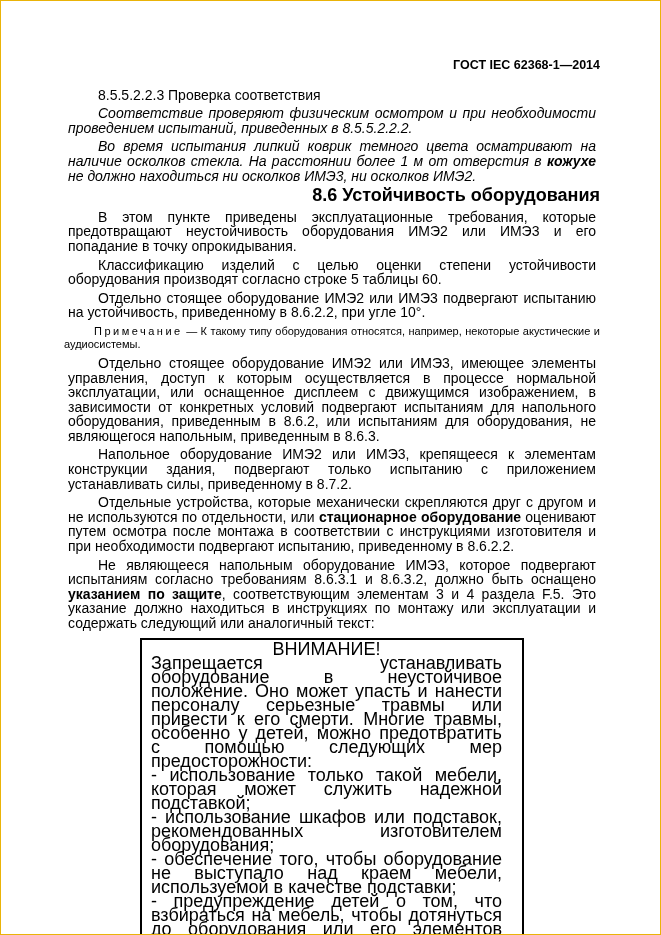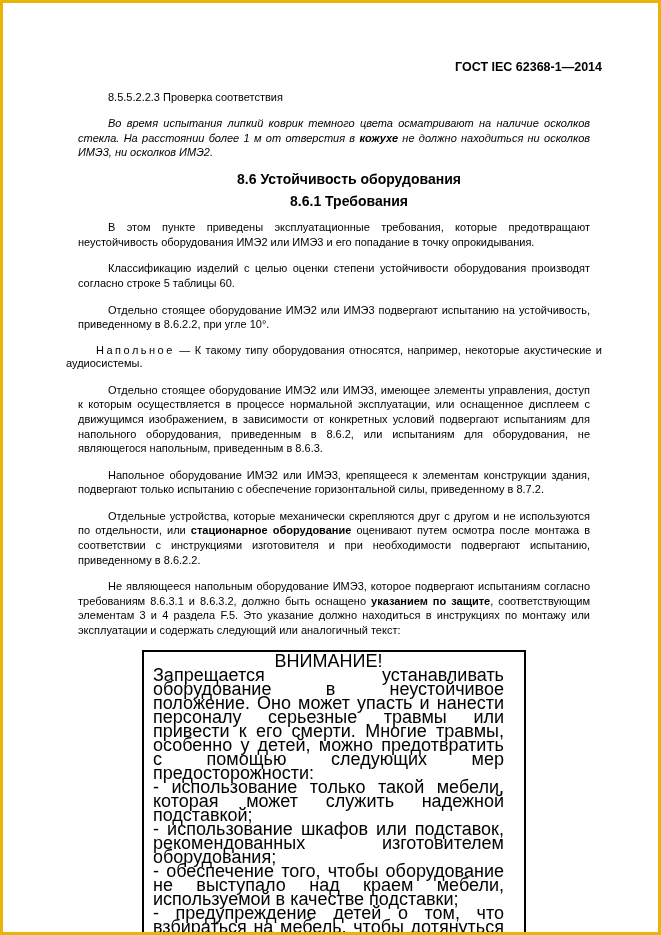--- a/index.html
+++ b/index.html
@@ -2,53 +2,53 @@
 <html lang="ru"><head>
 <meta charset="utf-8">
 <style>
   html, body { margin: 0; padding: 0; background: #ffffff; }
   .page {
     position: relative;
     width: 661px;
     height: 935px;
     background: #ffffff;
     box-sizing: border-box;
-    border: 3px solid #eab308;
+    border: 1px solid #eab308;
     font-family: "Liberation Sans", "DejaVu Sans", sans-serif;
     color: #000000;
     overflow: hidden;
   }
   .content {
     position: absolute;
     left: 63px;
     top: 57px;
     width: 536px;
   }
   .doc-header {
     font-size: 12.5px;
     font-weight: bold;
     text-align: right;
     line-height: 14.6px;
     margin: 0 0 15px 0;
   }
   p.body-par {
-    margin: 12px;
-    font-size: 11px;
+    margin: 4px;
+    font-size: 14px;
     line-height: 14.6px;
     text-align: justify;
     text-indent: 30px;
   }
   p.italic { font-style: italic; }
   p.heading {
     margin: 0;
-    font-size: 14px;
+    font-size: 18px;
     line-height: 14.6px;
     font-weight: bold;
     text-indent: 30px;
-    text-align: center;
+    text-align: right;
   }
   p.heading-86 { margin-top: 5px; margin-bottom: 7px; }
   p.note {
     margin: 5px 0 4px 0;
     font-size: 11px;
     line-height: 13.5px;
     text-align: justify;
     text-indent: 30px;
   }
   .note-label { letter-spacing: 2.5px; }
@@ -74,32 +74,32 @@
 </style>
 </head>
 <body>
 
 <div class="page">
   <div class="content">
 
     <div class="doc-header">ГОСТ IEC 62368-1—2014</div>
 
     <p class="body-par">8.5.5.2.2.3 Проверка соответствия</p>
+    <p class="body-par italic">Соответствие проверяют физическим осмотром и при необходимости проведением испытаний, приведенных в 8.5.5.2.2.2.</p>
     <p class="body-par italic"><span>Во время испытания липкий коврик темного цвета осматривают на наличие осколков стекла. На расстоянии более 1 м от отверстия в </span><span class="bold">кожухе</span><span> не должно находиться ни осколков ИМЭ3, ни осколков ИМЭ2.</span></p>
 
     <p class="heading heading-86">8.6 Устойчивость оборудования</p>
-    <p class="heading">8.6.1 Требования</p>
     <p class="body-par">В этом пункте приведены эксплуатационные требования, которые предотвращают неустойчивость оборудования ИМЭ2 или ИМЭ3 и его попадание в точку опрокидывания.</p>
     <p class="body-par">Классификацию изделий с целью оценки степени устойчивости оборудования производят согласно строке 5 таблицы 60.</p>
     <p class="body-par">Отдельно стоящее оборудование ИМЭ2 или ИМЭ3 подвергают испытанию на устойчивость, приведенному в 8.6.2.2, при угле 10°.</p>
 
-    <p class="note"><span class="note-label">Напольное</span><span> — К такому типу оборудования относятся, например, некоторые акустические и аудиосистемы.</span></p>
+    <p class="note"><span class="note-label">Примечание</span><span> — К такому типу оборудования относятся, например, некоторые акустические и аудиосистемы.</span></p>
 
     <p class="body-par">Отдельно стоящее оборудование ИМЭ2 или ИМЭ3, имеющее элементы управления, доступ к которым осуществляется в процессе нормальной эксплуатации, или оснащенное дисплеем с движущимся изображением, в зависимости от конкретных условий подвергают испытаниям для напольного оборудования, приведенным в 8.6.2, или испытаниям для оборудования, не являющегося напольным, приведенным в 8.6.3.</p>
-    <p class="body-par">Напольное оборудование ИМЭ2 или ИМЭ3, крепящееся к элементам конструкции здания, подвергают только испытанию с обеспечение горизонтальной силы, приведенному в 8.7.2.</p>
+    <p class="body-par">Напольное оборудование ИМЭ2 или ИМЭ3, крепящееся к элементам конструкции здания, подвергают только испытанию с приложением устанавливать силы, приведенному в 8.7.2.</p>
     <p class="body-par"><span>Отдельные устройства, которые механически скрепляются друг с другом и не используются по отдельности, или </span><span class="bold">стационарное оборудование</span><span> оценивают путем осмотра после монтажа в соответствии с инструкциями изготовителя и при необходимости подвергают испытанию, приведенному в 8.6.2.2.</span></p>
     <p class="body-par"><span>Не являющееся напольным оборудование ИМЭ3, которое подвергают испытаниям согласно требованиям 8.6.3.1 и 8.6.3.2, должно быть оснащено </span><span class="bold">указанием по защите</span><span>, соответствующим элементам 3 и 4 раздела F.5. Это указание должно находиться в инструкциях по монтажу или эксплуатации и содержать следующий или аналогичный текст:</span></p>
 
     <div class="warning-box">
       <p class="warning-title">ВНИМАНИЕ!</p>
       <p>Запрещается устанавливать оборудование в неустойчивое положение. Оно может упасть и нанести персоналу серьезные травмы или привести к его смерти. Многие травмы, особенно у детей, можно предотвратить с помощью следующих мер предосторожности:</p>
       <p>- использование только такой мебели, которая может служить надежной подставкой;</p>
       <p>- использование шкафов или подставок, рекомендованных изготовителем оборудования;</p>
       <p>- обеспечение того, чтобы оборудование не выступало над краем мебели, используемой в качестве подставки;</p>
       <p>- предупреждение детей о том, что взбираться на мебель, чтобы дотянуться до оборудования или его элементов управления, опасно.</p>

